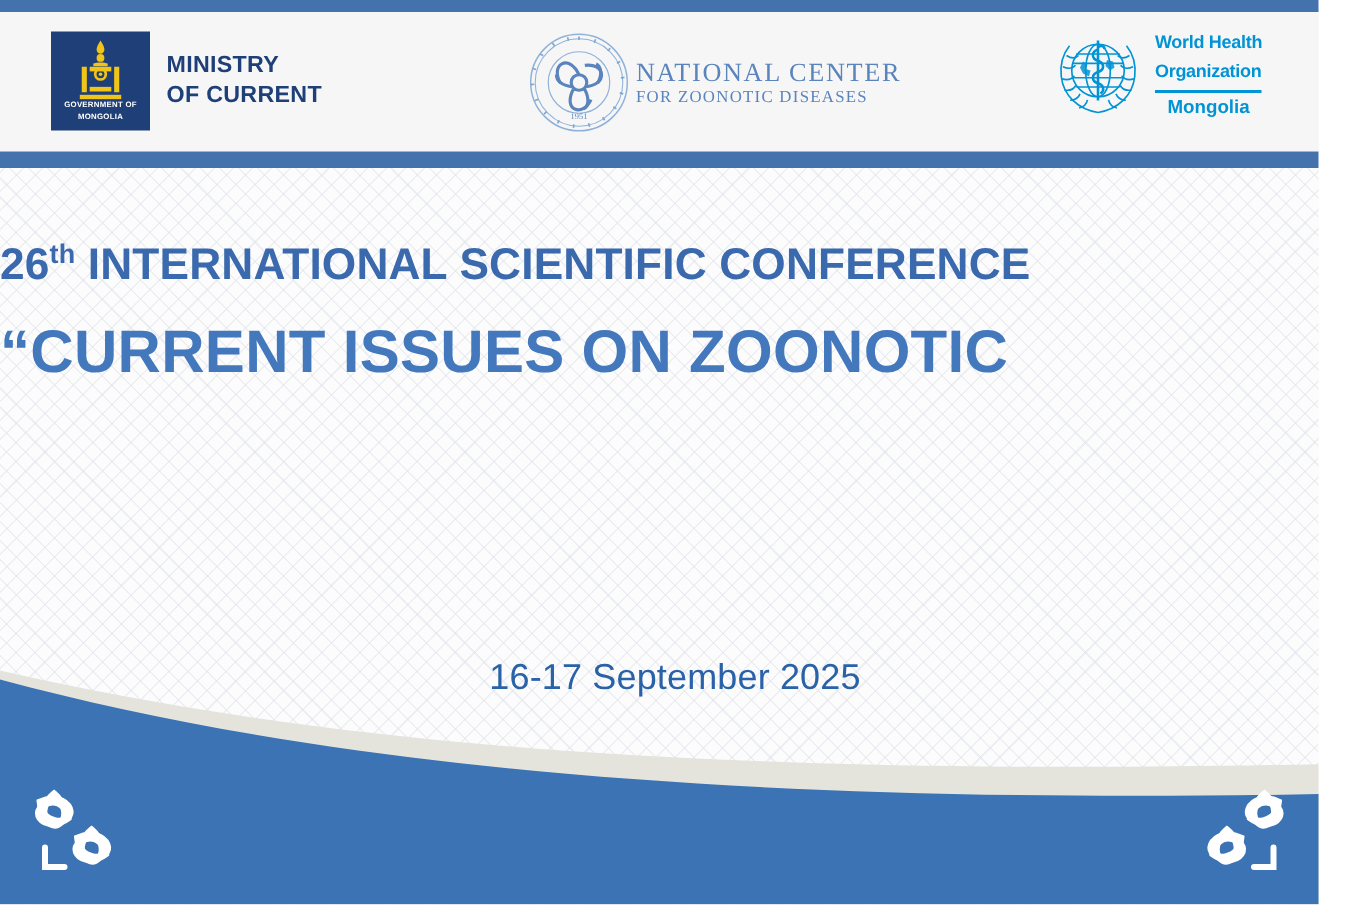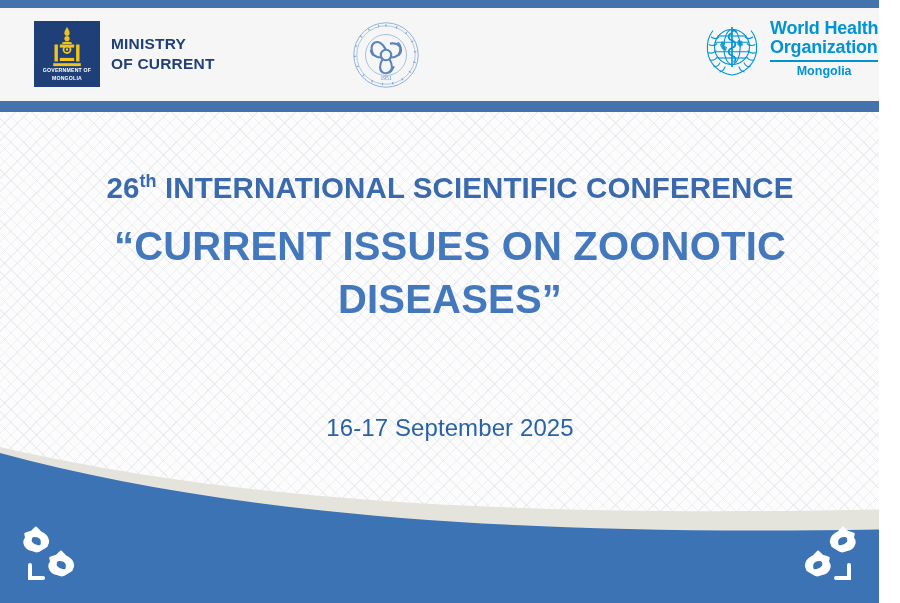--- a/index.html
+++ b/index.html
@@ -127,21 +127,21 @@
     height: 70px;
     display: flex;
     align-items: flex-start;
   }
   .who-emblem { flex: none; margin-top: 2px; }
   .who-text {
     margin-left: 8px;
     color: #0093d5;
   }
   .who-line1, .who-line2 {
-    font-size: 18px;
+    font-size: 12px;
     font-weight: bold;
     line-height: 19px;
     letter-spacing: -0.2px;
     white-space: nowrap;
   }
   .who-rule {
     width: 100%;
     height: 1.6px;
     background: #0093d5;
     margin: 3px 0 2px 0;
@@ -162,23 +162,23 @@
     height: 491px;
     background-color: #fcfcfd;
     background-image:
       repeating-linear-gradient(45deg, rgba(222,226,234,0.50) 0 1px, transparent 1px 9px),
       repeating-linear-gradient(-45deg, rgba(222,226,234,0.50) 0 1px, transparent 1px 9px);
   }
 
   
   .title-block {
     position: absolute;
-    left: 0; top: 168px;
-    width: 900px;
-    text-align: center;
+    left: 0; top: 157px;
+    width: 900px;
+    text-align: left;
   }
   .title-line-1 {
     color: #3a6aad;
     font-size: 29.5px;
     font-weight: bold;
     line-height: 40px;
     letter-spacing: 0.1px;
     white-space: nowrap;
   }
   .title-ord {
@@ -191,21 +191,21 @@
     font-size: 40px;
     font-weight: bold;
     line-height: 53px;
     letter-spacing: 0.2px;
     margin-top: 12px;
   }
 
   
   .meta-block {
     position: absolute;
-    left: 0; top: 412px;
+    left: 0; top: 436px;
     width: 900px;
     text-align: center;
   }
   .meta-line {
     color: #2a62a8;
     font-size: 24px;
     line-height: 32px;
     letter-spacing: 0.1px;
   }
 
@@ -297,20 +297,24 @@
         <circle cx="34" cy="34" r="5.2"></circle>
         <path d="M34 28.8 C31 22.6 26.4 19.6 22.6 21.6 C18.8 23.6 18.6 29.2 21.6 34.4"></path>
         <path d="M38.1 36.8 C44.9 36.2 49.3 33 49 28.7 C48.7 24.4 43.8 21.6 37.9 22.6"></path>
         <path d="M29.9 36.8 C23.1 36.2 18.7 33 19 28.7"></path>
         <path d="M30.4 38.2 C27.2 44.2 27.2 49.6 31 51.6 C34.8 53.6 39.6 50.8 42 45.4"></path>
         <path d="M37.6 38.2 C40.8 44.2 40.8 49.6 37 51.6"></path>
         <path d="M46.4 34.4 C49.4 29.2 49.2 23.6 45.4 21.6"></path>
       </g>
       <text x="34" y="58.6" text-anchor="middle" font-family="Liberation Serif, serif" font-size="5.6" fill="#5b84bd">1951</text>
     </svg>
+    <div class="ncz-name">
+      <div class="ncz-line1">NATIONAL CENTER</div>
+      <div class="ncz-line2">FOR ZOONOTIC DISEASES</div>
+    </div>
   </div>
 
   <div class="logo-who">
     <svg class="who-emblem" width="60" height="58" viewBox="0 0 60 58">
       <g stroke="#0093d5" fill="none" stroke-width="1.1">
 
         <path d="M30 54 C17 52 7 43 5.5 30 C4.6 22 7 14.5 11 9.5"></path>
         <path d="M30 54 C43 52 53 43 54.5 30 C55.4 22 53 14.5 49 9.5"></path>
         <path d="M9 16 C12 18 15 18 17 16"></path>
           <path d="M6.6 23.5 C9.8 25 13 24.6 15 22.5"></path>
@@ -352,21 +356,20 @@
   </div>
 
   <div class="header-rule"></div>
 
   <div class="body-area"></div>
 
   <div class="title-block">
     <div class="title-line-1"><span>26</span><span class="title-ord">th</span><span> INTERNATIONAL SCIENTIFIC CONFERENCE</span></div>
     <div class="title-main">
       <div>“CURRENT ISSUES ON ZOONOTIC</div>
-      <div>DISEASES”</div>
     </div>
   </div>
 
   <div class="meta-block">
     <div class="meta-line">16-17 September 2025</div>
   </div>
 
   <svg class="wave" viewBox="0 0 900 160" preserveAspectRatio="none">
     <path d="M0 4 C210 52 470 76 900 66 L900 160 L0 160 Z" fill="#e4e4dd"></path>
     <path d="M0 10 C230 72 520 94 900 86 L900 160 L0 160 Z" fill="#3b73b4"></path>

